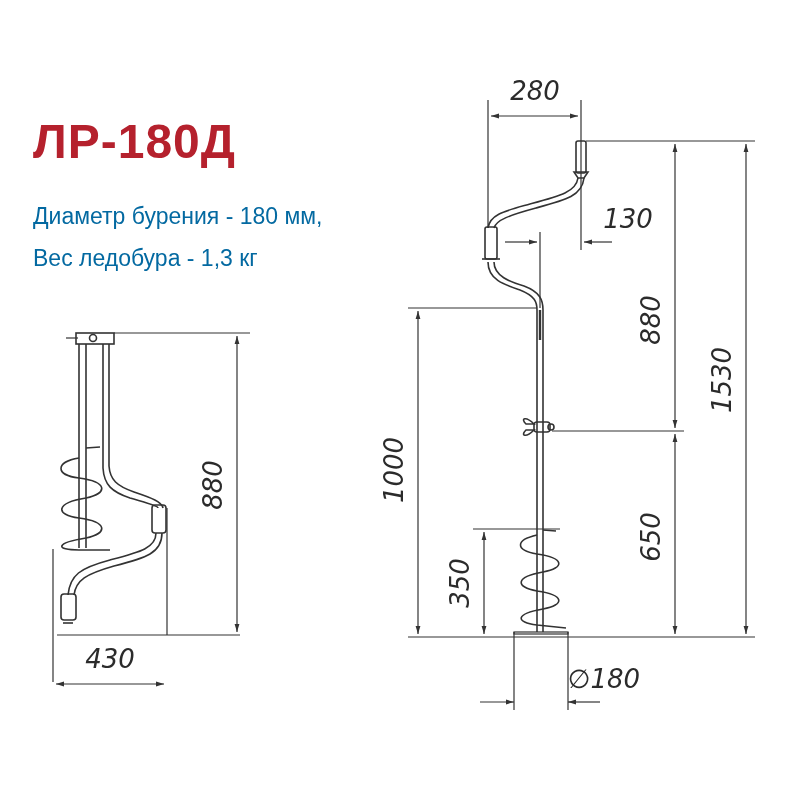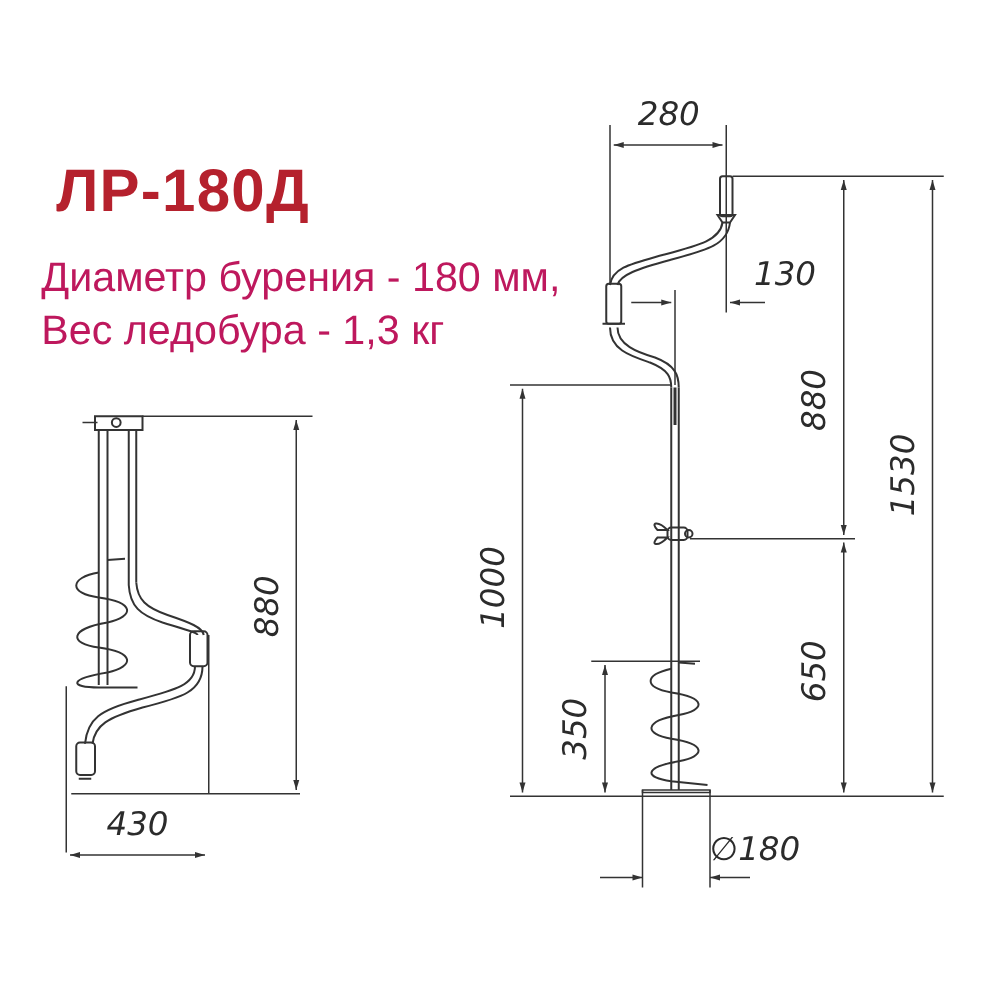--- a/index.html
+++ b/index.html
@@ -1,18 +1,18 @@
 <!DOCTYPE html>
 <html><head>
   <meta charset="utf-8">
   <style>
     html, body { margin: 0; padding: 0; background: #ffffff; }
     body { width: 800px; height: 800px; position: relative; overflow: hidden; font-family: "Liberation Sans", sans-serif; }
-    .title { position: absolute; left: 33px; top: 118px; font-family: "Liberation Sans", sans-serif; font-weight: bold; font-size: 48px; color: #b5212d; letter-spacing: 1px; margin: 12px; line-height: 1; }
-    .spec { position: absolute; left: 33px; font-family: "Liberation Sans", sans-serif; font-size: 33px; color: #be185d; margin: 0; line-height: 1; white-space: nowrap; }
+    .title { position: absolute; left: 33px; top: 118px; font-family: "Liberation Sans", sans-serif; font-weight: bold; font-size: 48px; color: #b5212d; letter-spacing: 1px; margin: 0; line-height: 1; }
+    .spec { position: absolute; left: 33px; font-family: "Liberation Sans", sans-serif; font-size: 23px; color: #0369a1; margin: 0; line-height: 1; white-space: nowrap; }
     .spec1 { top: 205px; }
     .spec2 { top: 247px; }
     svg.drawing { position: absolute; left: 0; top: 0; }
     .dim { font-family: "DejaVu Sans", sans-serif; font-style: italic; font-size: 26px; fill: #2b2b2b; }
     .ln { stroke: #333; stroke-width: 1.6; fill: none; }
     .thin { stroke: #333; stroke-width: 1.2; fill: none; }
     .thick { stroke: #333; stroke-width: 2.4; fill: none; }
     .arrow { fill: #333; }
   </style>
 </head>

